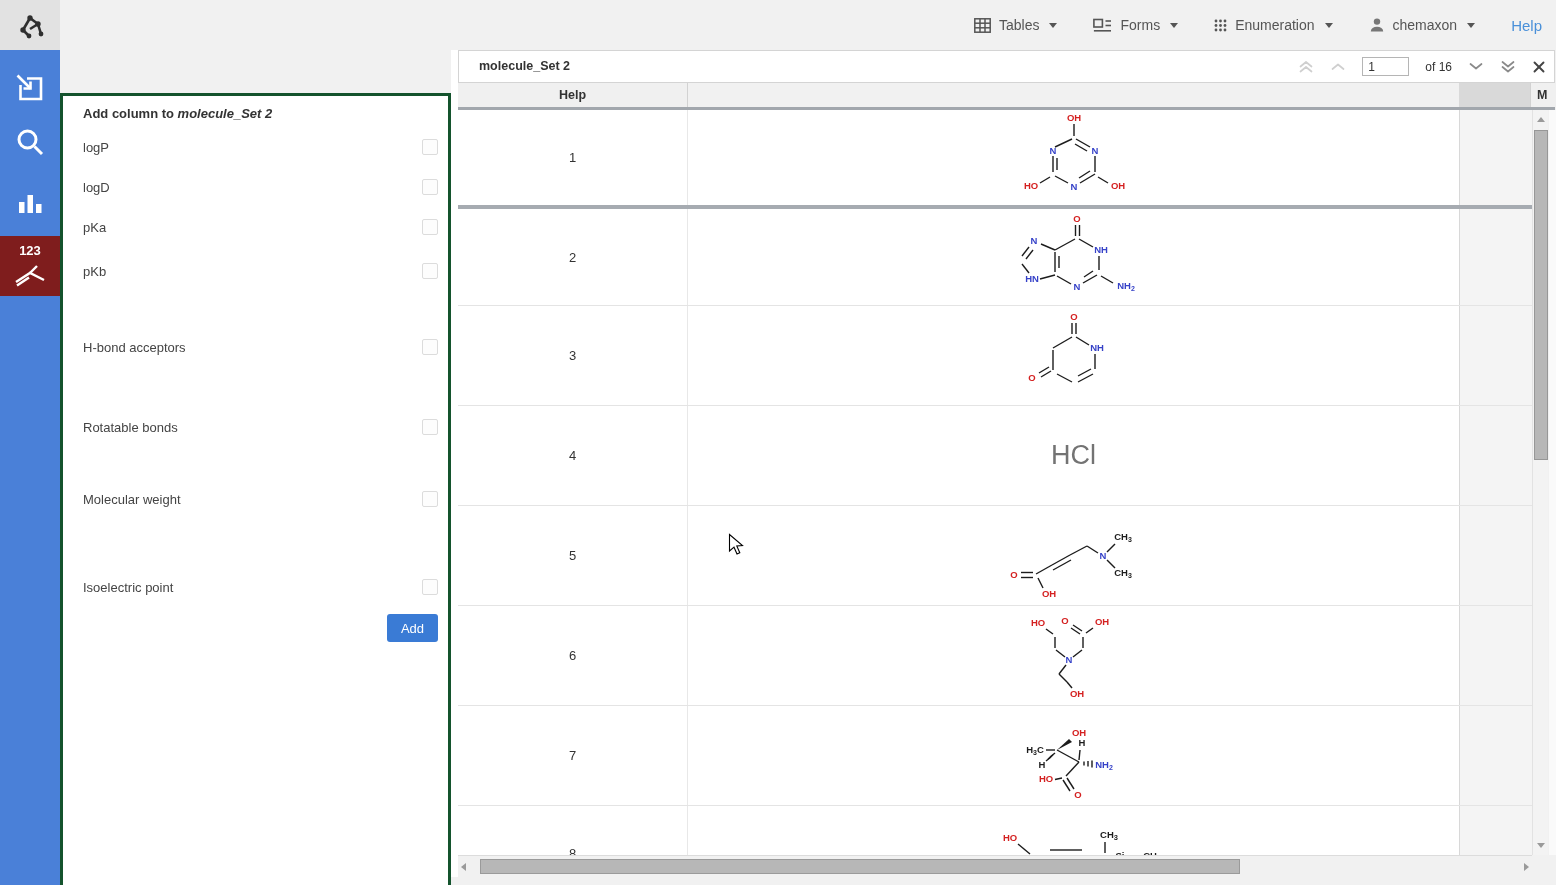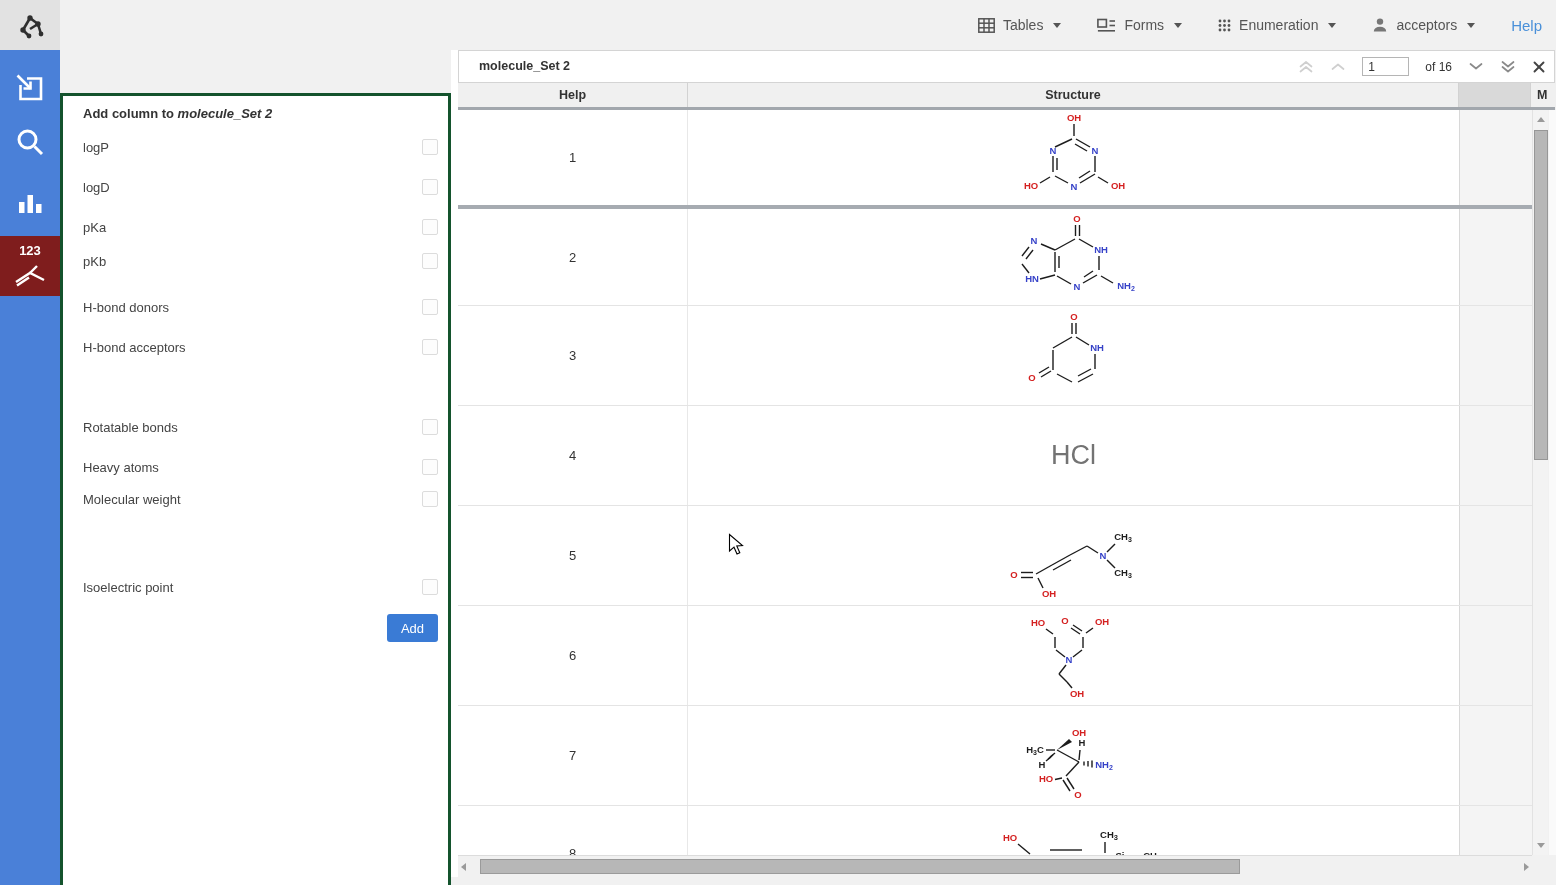--- a/index.html
+++ b/index.html
@@ -144,21 +144,21 @@
           </g>
         </svg>
         <span>Enumeration</span>
         <span class="caret"></span>
       </div>
       <div class="menu-item">
         <svg width="16" height="16" viewBox="0 0 16 16">
           <circle cx="8" cy="4.6" r="3.2" fill="#777"></circle>
           <path d="M1.8 14.5 a6.2 4.8 0 0 1 12.4 0 z" fill="#777"></path>
         </svg>
-        <span>acceptors</span>
+        <span>chemaxon</span>
         <span class="caret"></span>
       </div>
       <span class="help-link">Help</span>
     </div>
   </div>
 
   <div class="sidebar">
     <div class="side-item" style="top:18px">
       <svg width="32" height="32" viewBox="0 0 32 32">
         <g stroke="#fff" stroke-width="2.6" fill="none">
@@ -206,38 +206,30 @@
       <span class="opt-box"></span>
     </div>
     <div class="opt" style="top:72px">
       <span class="opt-label">logD</span>
       <span class="opt-box"></span>
     </div>
     <div class="opt" style="top:112px">
       <span class="opt-label">pKa</span>
       <span class="opt-box"></span>
     </div>
-    <div class="opt" style="top:146px">
+    <div class="opt" style="top:156px">
       <span class="opt-label">pKb</span>
-      <span class="opt-box"></span>
-    </div>
-    <div class="opt" style="top:192px">
-      <span class="opt-label">H-bond donors</span>
       <span class="opt-box"></span>
     </div>
     <div class="opt" style="top:232px">
       <span class="opt-label">H-bond acceptors</span>
       <span class="opt-box"></span>
     </div>
     <div class="opt" style="top:312px">
       <span class="opt-label">Rotatable bonds</span>
-      <span class="opt-box"></span>
-    </div>
-    <div class="opt" style="top:352px">
-      <span class="opt-label">Heavy atoms</span>
       <span class="opt-box"></span>
     </div>
     <div class="opt" style="top:384px">
       <span class="opt-label">Molecular weight</span>
       <span class="opt-box"></span>
     </div>
     <div class="opt" style="top:472px">
       <span class="opt-label">Isoelectric point</span>
       <span class="opt-box"></span>
     </div>
@@ -282,21 +274,20 @@
           <g stroke="#444" stroke-width="1.9" stroke-linecap="round">
             <line x1="2.5" y1="2.5" x2="11.5" y2="11.5"></line>
               <line x1="11.5" y1="2.5" x2="2.5" y2="11.5"></line>
           </g>
         </svg>
       </span>
     </div>
   </div>
 
   <div class="ghead hc1">Help</div>
-  <div class="ghead hc2">Structure</div>
   <div class="ghead hc3"></div>
   <div class="ghead hc4">M</div>
   <div class="head-thick"></div>
 
   <div class="row" style="top:110px;height:95px">
     <div class="cdid">
         <span>1</span>
       </div>
     <div class="struct">
       <svg class="mol" width="160" height="95" viewBox="0 0 160 95">

